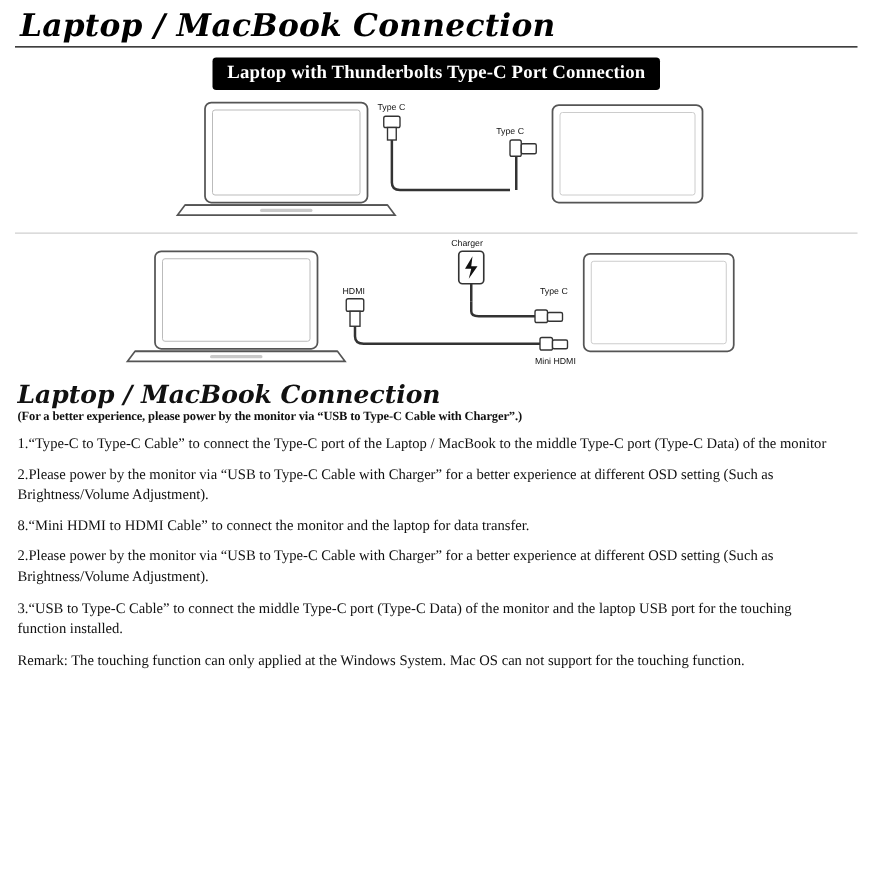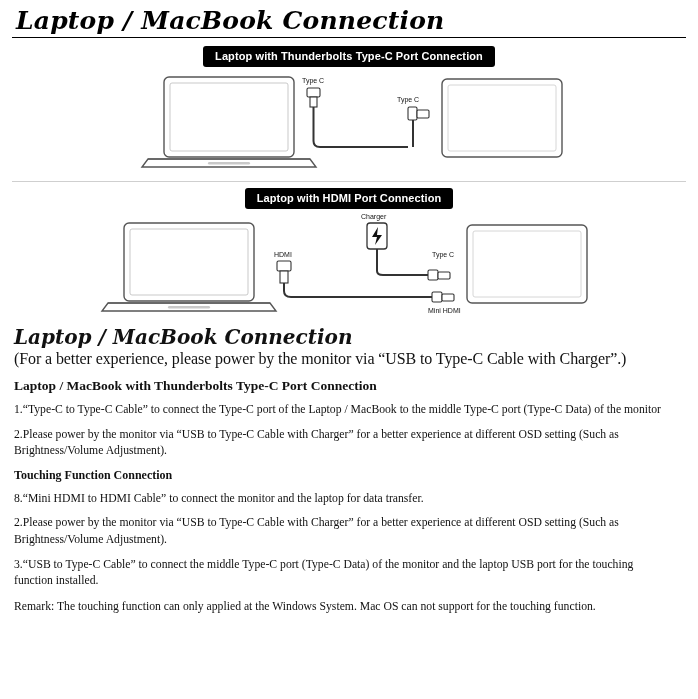--- a/index.html
+++ b/index.html
@@ -41,23 +41,23 @@
 
   
   .diagram-block {
     position: relative;
     width: 100%;
   }
   .pill {
     display: inline-block;
     background: #000;
     color: #fff;
-    font-family: Liberation Sans, sans-serif;
-    font-weight: bold;
-    font-size: 11px;
+    font-family: Liberation Serif, serif;
+    font-weight: bold;
+    font-size: 15px;
     padding: 4px 12px 5px 12px;
     border-radius: 3px;
     letter-spacing: 0.1px;
     white-space: nowrap;
   }
   .pill-wrap {
     text-align: center;
   }
   .pill-wrap.first { margin-top: 8px; }
   .pill-wrap.second { margin-top: 6px; }
@@ -73,23 +73,23 @@
   
   .sec-title {
     font-family: "DejaVu Serif", serif;
     font-style: italic;
     font-weight: bold;
     font-size: 20px;
     margin: 6px 0 0 2px;
   }
   .note {
     font-family: "Liberation Serif", serif;
-    font-size: 16px;
+    font-size: 10px;
     margin: 1px 0 0 2px;
-    font-weight: normal;
+    font-weight: bold;
     letter-spacing: -0.1px;
   }
   .h2 {
     font-family: "Liberation Serif", serif;
     font-weight: bold;
     font-size: 13.5px;
     margin: 10px 0 0 2px;
   }
   .h3 {
     font-family: "Liberation Serif", serif;
@@ -161,23 +161,20 @@
       <g>
         <rect x="430" y="12" width="120" height="78" rx="5" ry="5" fill="#ffffff" stroke="#555" stroke-width="1.4"></rect>
         <rect x="436" y="18" width="108" height="66" rx="2" ry="2" fill="#ffffff" stroke="#cccccc" stroke-width="0.8"></rect>
       </g>
     </svg>
 
     <hr class="sep-line">
   </div>
 
   <div class="diagram-block">
-    <div class="pill-wrap second">
-      <span class="pill">Laptop with HDMI Port Connection</span>
-    </div>
 
     <svg class="svg-holder" width="674" height="110" viewBox="0 0 674 110">
 
       <g>
         <rect x="112" y="14" width="130" height="78" rx="5" ry="5" fill="#ffffff" stroke="#555" stroke-width="1.4"></rect>
         <rect x="118" y="20" width="118" height="66" rx="2" ry="2" fill="#ffffff" stroke="#bbbbbb" stroke-width="0.8"></rect>
         <path d="M96 94 H258 L264 102 H90 Z" fill="#ffffff" stroke="#555" stroke-width="1.4"></path>
         <line x1="96" y1="94" x2="258" y2="94" stroke="#555" stroke-width="1.2"></line>
         <rect x="156" y="97" width="42" height="2.6" rx="1.3" fill="#c9c9c9"></rect>
       </g>
@@ -213,25 +210,23 @@
         <rect x="455" y="16" width="120" height="78" rx="5" ry="5" fill="#ffffff" stroke="#555" stroke-width="1.4"></rect>
         <rect x="461" y="22" width="108" height="66" rx="2" ry="2" fill="#ffffff" stroke="#cccccc" stroke-width="0.8"></rect>
       </g>
     </svg>
   </div>
 
   <div class="text-block">
     <h2 class="sec-title">Laptop / MacBook Connection</h2>
     <div class="note">(For a better experience, please power by the monitor via “USB to Type-C Cable with Charger”.)</div>
 
-    <div class="h2">Laptop / MacBook with Thunderbolts Type-C Port Connection</div>
     <div class="para">1.“Type-C to Type-C Cable” to connect the Type-C port of the Laptop / MacBook to the middle Type-C port (Type-C Data) of the monitor</div>
     <div class="para">2.Please power by the monitor via “USB to Type-C Cable with Charger” for a better experience at different OSD setting (Such as Brightness/Volume Adjustment).</div>
 
-    <div class="h3">Touching Function Connection</div>
 
     <div class="para">8.“Mini HDMI to HDMI Cable” to connect the monitor and the laptop for data transfer.</div>
     <div class="para">2.Please power by the monitor via “USB to Type-C Cable with Charger” for a better experience at different OSD setting (Such as Brightness/Volume Adjustment).</div>
     <div class="para">3.“USB to Type-C Cable” to connect the middle Type-C port (Type-C Data) of the monitor and the laptop USB port for the touching function installed.</div>
 
     <div class="remark">Remark: The touching function can only applied at the Windows System. Mac OS can not support for the touching function.</div>
   </div>
 
 </div>
 

